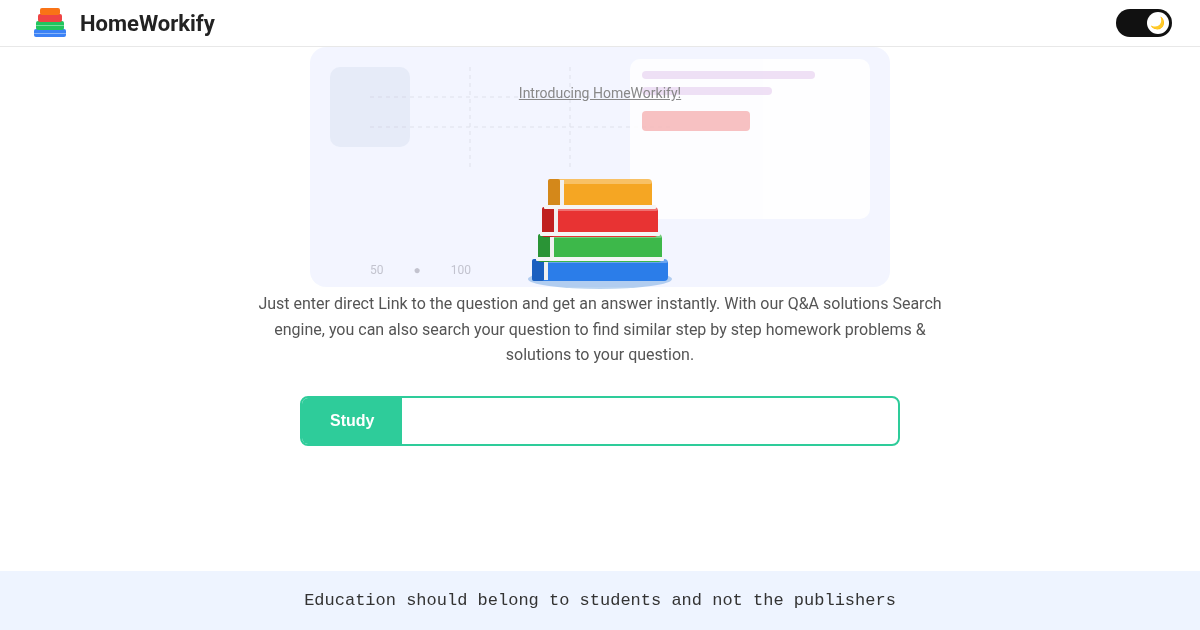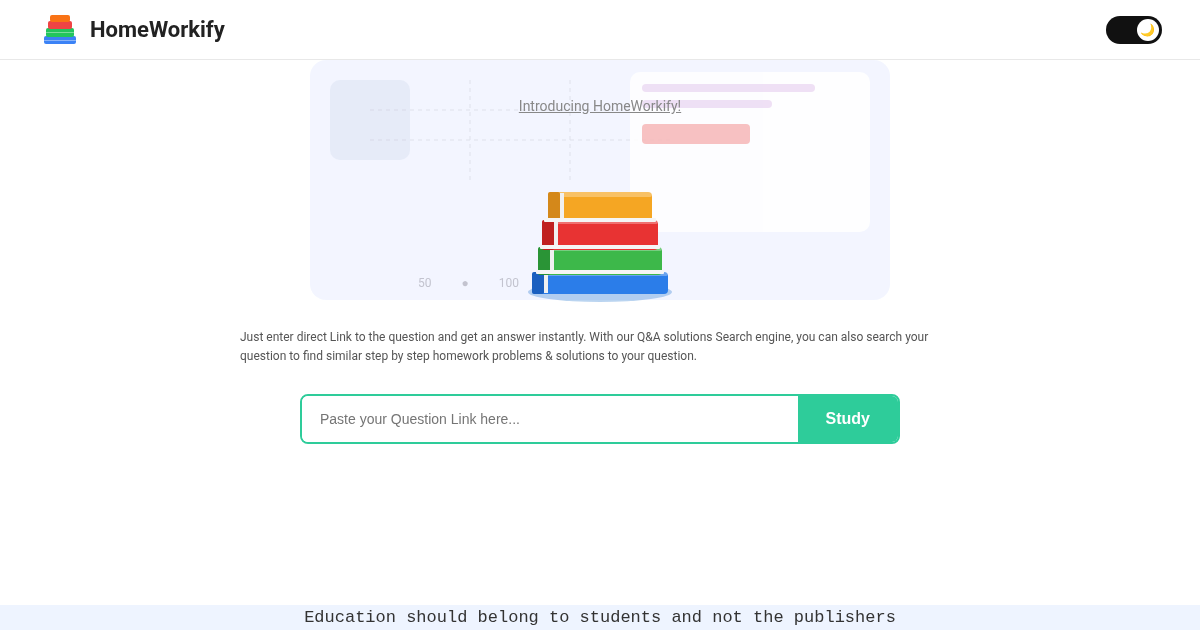--- a/index.html
+++ b/index.html
@@ -14,23 +14,23 @@
       width: 1200px;
       height: 630px;
       overflow: hidden;
     }
 
     
     .header {
       display: flex;
       align-items: center;
       justify-content: space-between;
-      padding: 12px 38px;
+      padding: 12px 28px;
       border-bottom: 1px solid #e8e8e8;
-      height: 60px;
+      height: 47px;
     }
 
     .logo-area {
       display: flex;
       align-items: center;
       gap: 8px;
     }
 
     .logo-icon {
       width: 44px;
@@ -133,24 +133,24 @@
       font-size: 28px;
       font-weight: 800;
       color: #111;
       text-align: center;
       margin-top: 16px;
       max-width: 800px;
       line-height: 1.3;
     }
 
     .subtitle {
-      font-size: 12px;
+      font-size: 16px;
       color: #555;
-      text-align: left;
-      margin-top: 24px;
+      text-align: center;
+      margin-top: 0;
       max-width: 720px;
       line-height: 1.6;
     }
 
     
     .search-container {
       display: flex;
       margin-top: 28px;
       width: 600px;
       border: 2px solid #2ecc9a;
@@ -178,40 +178,39 @@
       cursor: pointer;
     }
 
     
     .bottom-banner {
       position: absolute;
       bottom: 0;
       left: 0;
       width: 100%;
       background: #eef4ff;
-      padding: 3px;
+      padding: 20px;
       text-align: center;
     }
 
     .bottom-banner-text {
       font-size: 17px;
       color: #333;
       font-family: 'Courier New', monospace;
     }
 
     
     .bg-numbers {
       position: absolute;
       bottom: 10px;
       left: 60px;
       display: flex;
       gap: 30px;
       font-size: 12px;
       color: #aab;
-      margin-left: 48px;
     }
   </style>
 </head>
 <body>
 
 <header class="header">
   <div class="logo-area">
 
     <svg class="logo-icon" viewBox="0 0 44 44" fill="none" xmlns="http://www.w3.org/2000/svg">
 
@@ -295,20 +294,19 @@
       <rect x="26" y="126" width="128" height="4" rx="1" fill="#f5f5f5"></rect>
       <rect x="30" y="101" width="120" height="4" rx="1" fill="#f5f5f5"></rect>
       <rect x="34" y="74" width="112" height="4" rx="1" fill="#f5f5f5"></rect>
     </svg>
   </div>
 
 
   <p class="subtitle">Just enter direct Link to the question and get an answer instantly. With our Q&amp;A solutions Search engine, you can also search your question to find similar step by step homework problems &amp; solutions to your question.</p>
 
   <div class="search-container">
-    <input type="text" class="search-input" placeholder="Paste your Question Link here..." style="">
     <button class="search-button">Study</button>
   </div>
 </main>
 
 <div class="bottom-banner">
   <p class="bottom-banner-text">Education should belong to students and not the publishers</p>
 </div>
 
 </body></html>

